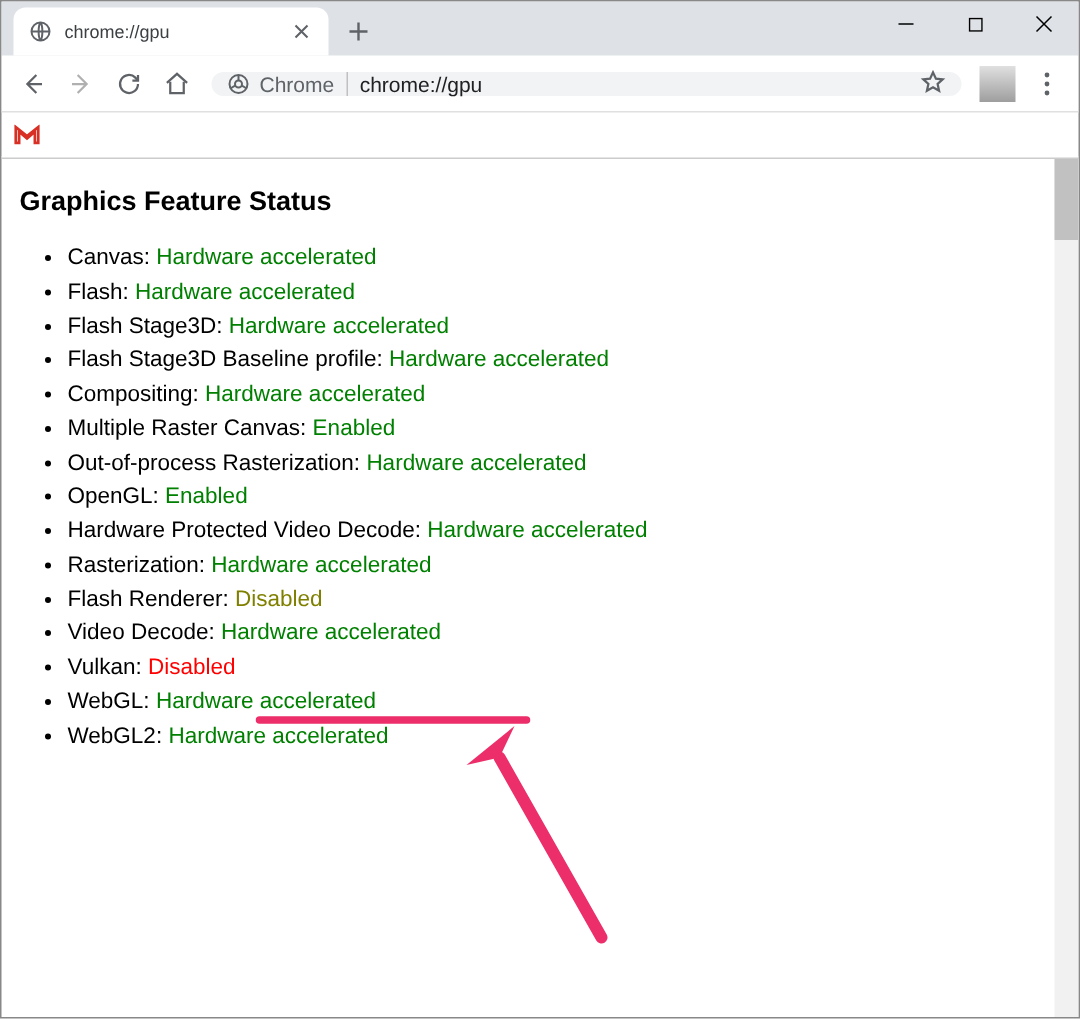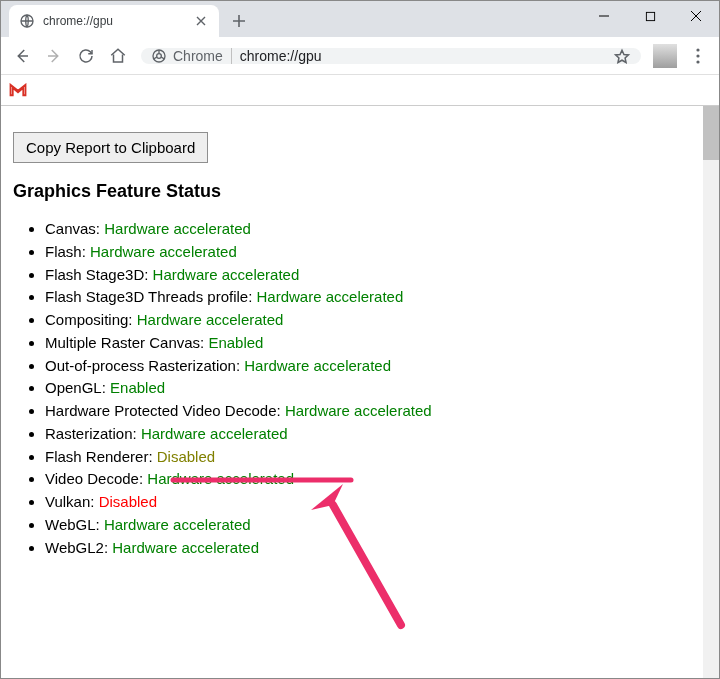--- a/index.html
+++ b/index.html
@@ -13,21 +13,21 @@
   .tab { background:#fff; height:32px; margin-left:8px; border-top-left-radius:8px; border-top-right-radius:8px; display:flex; align-items:center; padding:0 10px 0 10px; min-width:210px; position:relative; }
   .tab .favicon { width:16px; height:16px; margin-right:8px; display:flex; align-items:center; justify-content:center; color:#5f6368; }
   .tab-title { font-size:12px; color:#3c4043; flex:1; }
   .tab-close { width:16px; height:16px; display:flex; align-items:center; justify-content:center; color:#5f6368; margin-left:6px; }
   .new-tab { width:28px; height:28px; display:flex; align-items:center; justify-content:center; color:#5f6368; margin-left:6px; margin-bottom:2px; }
 
   
   .toolbar { height:38px; background:#fff; border-bottom:1px solid #e0e0e0; display:flex; align-items:center; padding:0 6px; gap:2px; }
   .tbtn { width:30px; height:30px; display:flex; align-items:center; justify-content:center; color:#5f6368; border-radius:50%; }
   .tbtn.disabled { color:#b0b0b0; }
-  .omnibox { flex:1; height:16px; background:#f1f3f4; border-radius:14px; display:flex; align-items:flex-start; padding:0 10px; margin:0 6px; font-size:14px; color:#202124; }
+  .omnibox { flex:1; height:16px; background:#f1f3f4; border-radius:14px; display:flex; align-items:flex-end; padding:0 10px; margin:0 6px; font-size:14px; color:#202124; }
   .omnibox .chrome-chip { display:flex; align-items:center; color:#5f6368; font-size:14px; }
   .omnibox .sep { width:1px; height:16px; background:#c0c0c0; margin:0 8px; }
   .omnibox .url { color:#202124; }
   .omnibox .star { margin-left:auto; color:#5f6368; }
   .profile { width:24px; height:24px; background:linear-gradient(#e0e0e0,#9e9e9e); margin:0 4px; }
   .menu-dots { width:30px; height:30px; display:flex; align-items:center; justify-content:center; color:#5f6368; }
 
   
   .bookmarks { height:30px; border-bottom:1px solid #fff; display:flex; align-items:center; padding:0 8px; }
   .bm-icon { width:18px; height:18px; display:flex; align-items:center; justify-content:center; }
@@ -147,28 +147,27 @@
   <div class="bm-icon">
     <svg width="18" height="14" viewBox="0 0 24 18">
         <path fill="#d93025" d="M2 2h20v14H2z" opacity="0"></path>
         <path fill="none" stroke="#d93025" stroke-width="2.4" d="M2 2v14h3V6l7 6 7-6v10h3V2l-10 8z"></path>
       </svg>
   </div>
 </div>
 
 <div class="content-wrap">
   <div class="content">
-    <button class="copy-btn">Copy Report to Clipboard</button>
 
     <h2 class="sec">Graphics Feature Status</h2>
     <ul class="feat" id="features-list">
         <li><span>Canvas: </span><span class="val-green">Hardware accelerated</span></li>
         <li><span>Flash: </span><span class="val-green">Hardware accelerated</span></li>
         <li><span>Flash Stage3D: </span><span class="val-green">Hardware accelerated</span></li>
-        <li><span>Flash Stage3D Threads profile: </span><span class="val-green">Hardware accelerated</span></li>
+        <li><span>Flash Stage3D Baseline profile: </span><span class="val-green">Hardware accelerated</span></li>
         <li><span>Compositing: </span><span class="val-green">Hardware accelerated</span></li>
         <li><span>Multiple Raster Canvas: </span><span class="val-green">Enabled</span></li>
         <li><span>Out-of-process Rasterization: </span><span class="val-green">Hardware accelerated</span></li>
         <li><span>OpenGL: </span><span class="val-green">Enabled</span></li>
         <li><span>Hardware Protected Video Decode: </span><span class="val-green">Hardware accelerated</span></li>
         <li><span>Rasterization: </span><span class="val-green">Hardware accelerated</span></li>
         <li><span>Flash Renderer: </span><span class="val-olive">Disabled</span></li>
         <li><span>Video Decode: </span><span class="val-green">Hardware accelerated</span></li>
         <li><span>Vulkan: </span><span class="val-red">Disabled</span></li>
         <li><span>WebGL: </span><span class="val-green">Hardware accelerated</span></li>

